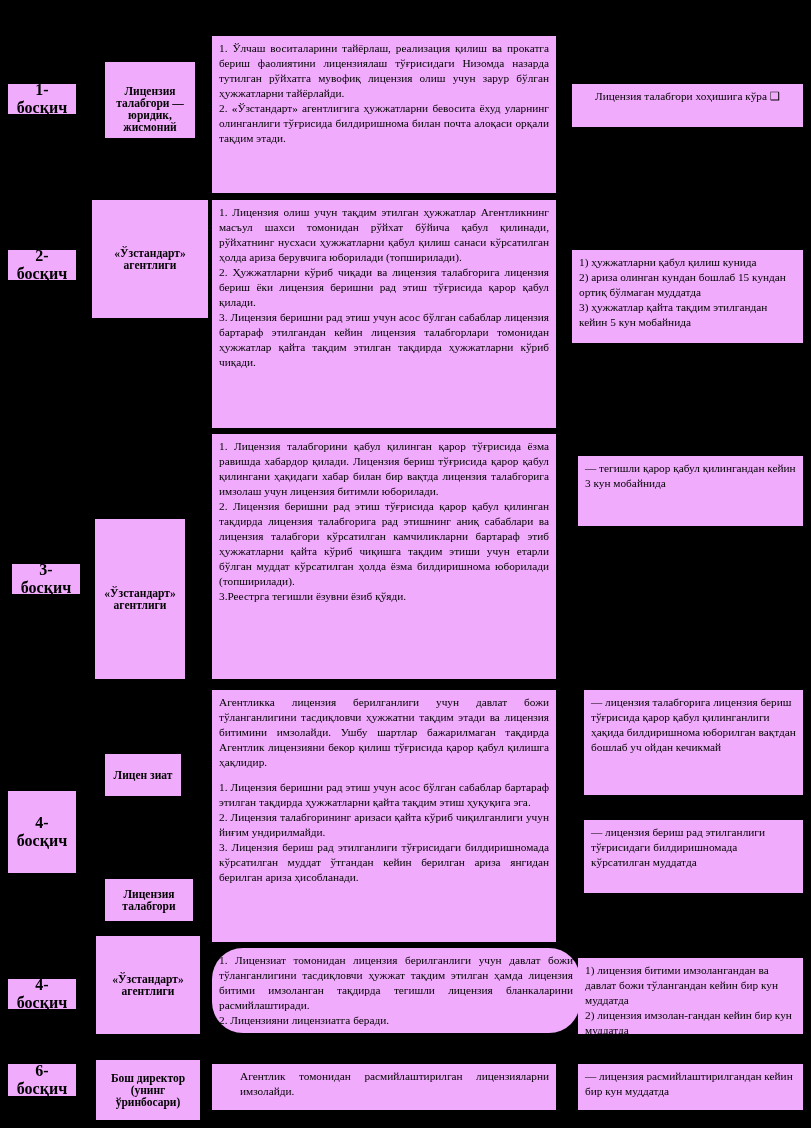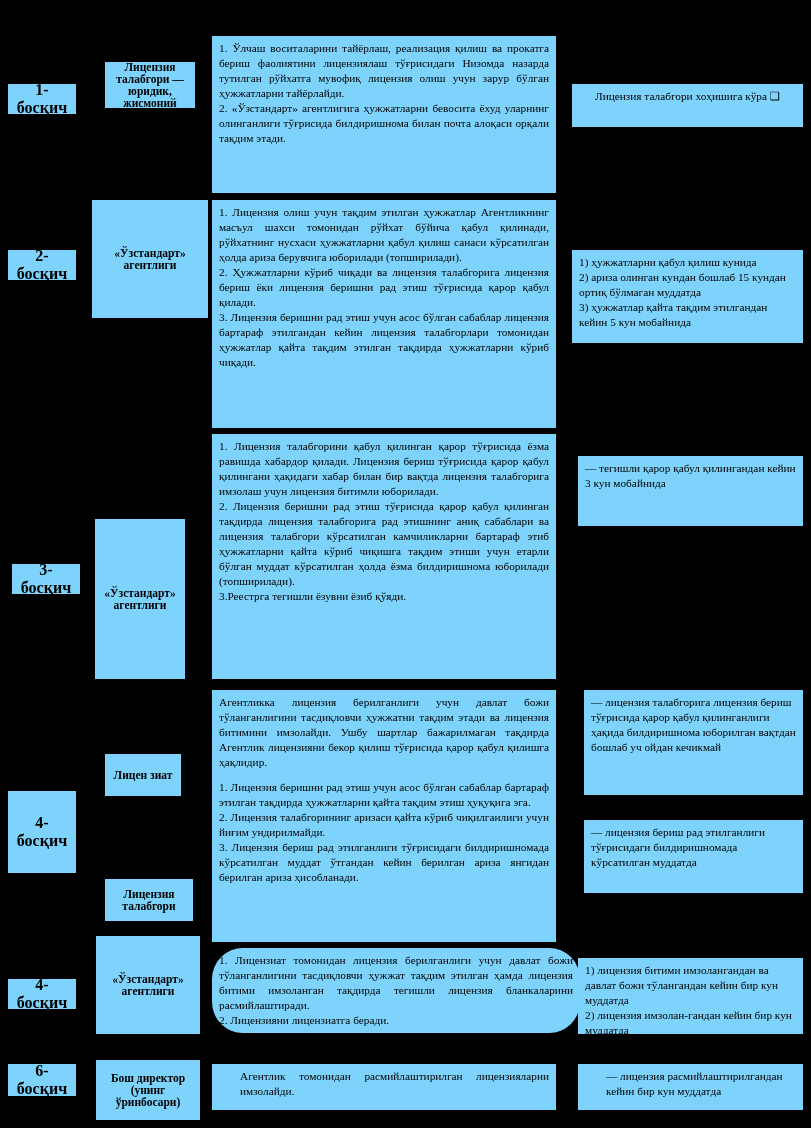--- a/index.html
+++ b/index.html
@@ -1,27 +1,27 @@
 <!DOCTYPE html>
 <html><head>
 <meta charset="utf-8">
 <style>
   html,body{margin:0;padding:0;background:#000;}
   body{width:811px;height:1128px;position:relative;font-family:"Liberation Serif",serif;color:#000;}
-  .box{position:absolute;background:#7dd3fc;box-sizing:border-box;padding:5px 7px;}
+  .box{position:absolute;background:#f0abfc;box-sizing:border-box;padding:5px 7px;}
   .stage{font-weight:bold;font-size:16px;text-align:center;display:flex;align-items:center;justify-content:center;}
   .actor{font-weight:bold;font-size:11.5px;text-align:center;display:flex;align-items:center;justify-content:center;}
   .desc{font-size:11.3px;line-height:1.33;text-align:justify;}
   .term{font-size:11.3px;line-height:1.33;text-align:left;}
 </style>
 </head>
 <body>
 
 <div class="box stage" style="left:8px;top:84px;width:68px;height:30px;">1-босқич</div>
-<div class="box actor" style="left:105px;top:62px;width:90px;height:46px;">
+<div class="box actor" style="left:105px;top:62px;width:90px;height:76px;align-items:flex-end;">
   <span>Лицензия талабгори — юридик, жисмоний</span>
 </div>
 <div class="box desc" style="left:212px;top:36px;width:344px;height:157px;">
   <div style="white-space:pre-line;">1. Ўлчаш воситаларини тайёрлаш, реализация қилиш ва прокатга бериш фаолиятини лицензиялаш тўғрисидаги Низомда назарда тутилган рўйхатга мувофиқ лицензия олиш учун зарур бўлган ҳужжатларни тайёрлайди.
 2. «Ўзстандарт» агентлигига ҳужжатларни бевосита ёхуд уларнинг олинганлиги тўғрисида билдиришнома билан почта алоқаси орқали тақдим этади.</div>
 </div>
 <div class="box term" style="left:572px;top:84px;width:231px;height:43px;">
   <div style="white-space:pre-line;text-align:center;">Лицензия талабгори хоҳишига кўра ❑</div>
 </div>
 
@@ -90,14 +90,14 @@
 </div>
 
 <div class="box stage" style="left:8px;top:1064px;width:68px;height:32px;">6-босқич</div>
 <div class="box actor" style="left:96px;top:1060px;width:104px;height:60px;">
   <span>Бош директор (унинг ўринбосари)</span>
 </div>
 <div class="box desc" style="left:212px;top:1064px;width:344px;height:46px;padding-left:28px;">
   <div style="white-space:pre-line;">Агентлик томонидан расмийлаштирилган лицензияларни имзолайди.</div>
 </div>
 <div class="box term" style="left:578px;top:1064px;width:225px;height:46px;">
-  <div style="white-space:pre-line;margin-left:21px;">— лицензия расмийлаштирилгандан кейин бир кун муддатда</div>
+  <div style="white-space:pre-line;">— лицензия расмийлаштирилгандан кейин бир кун муддатда</div>
 </div>
 
 </body></html>

